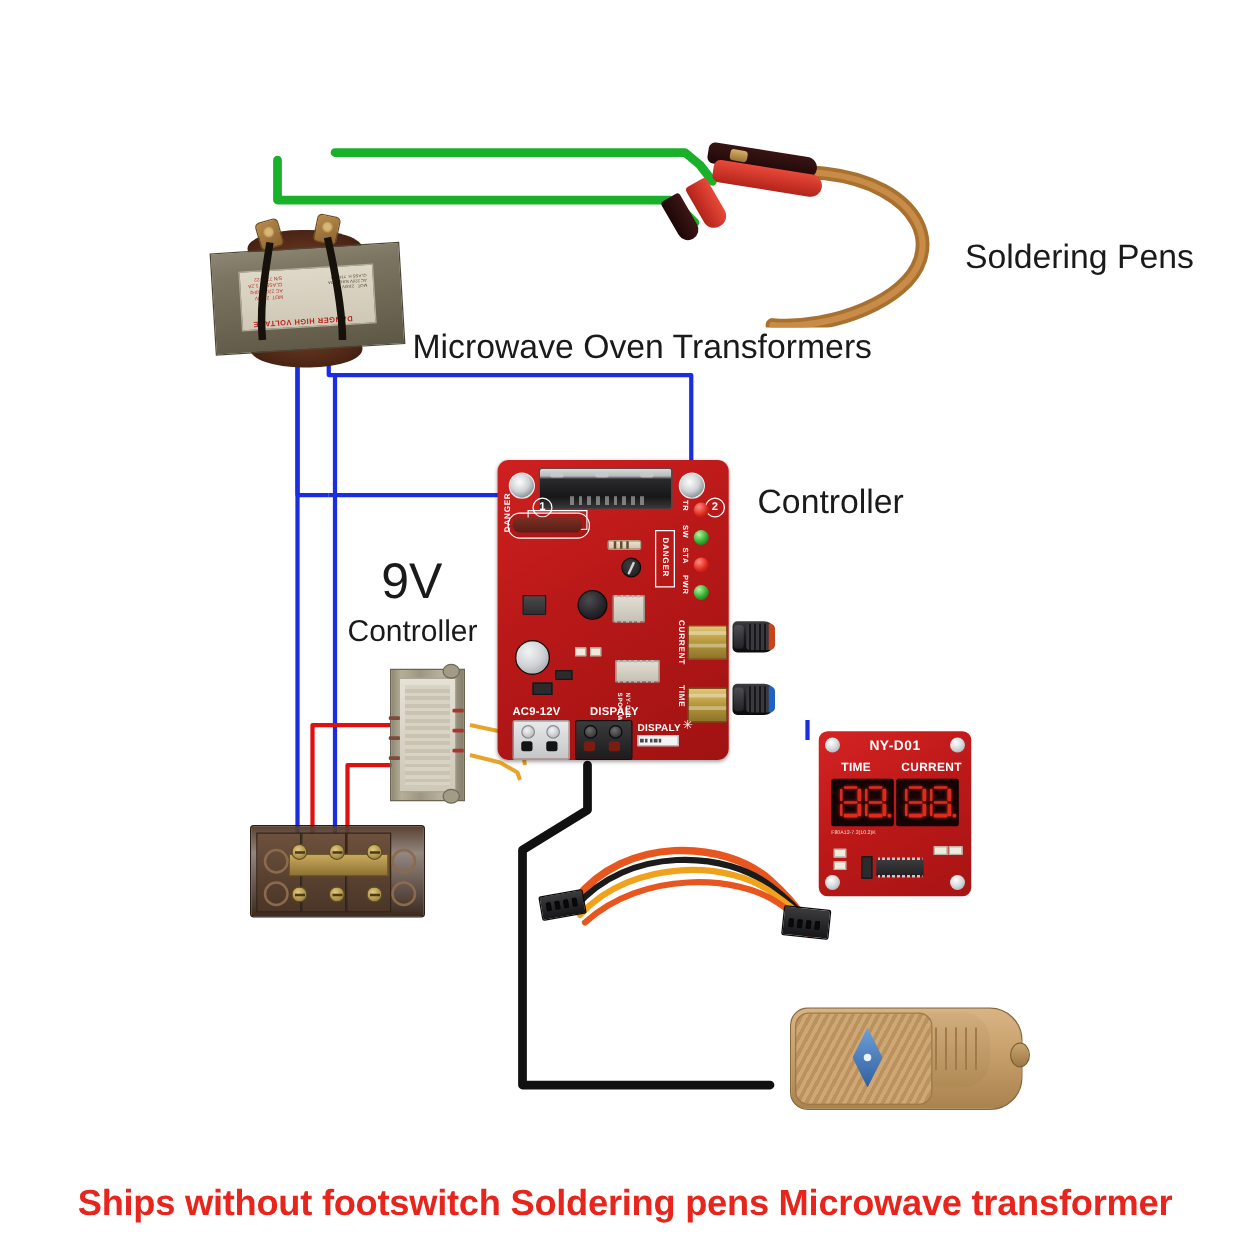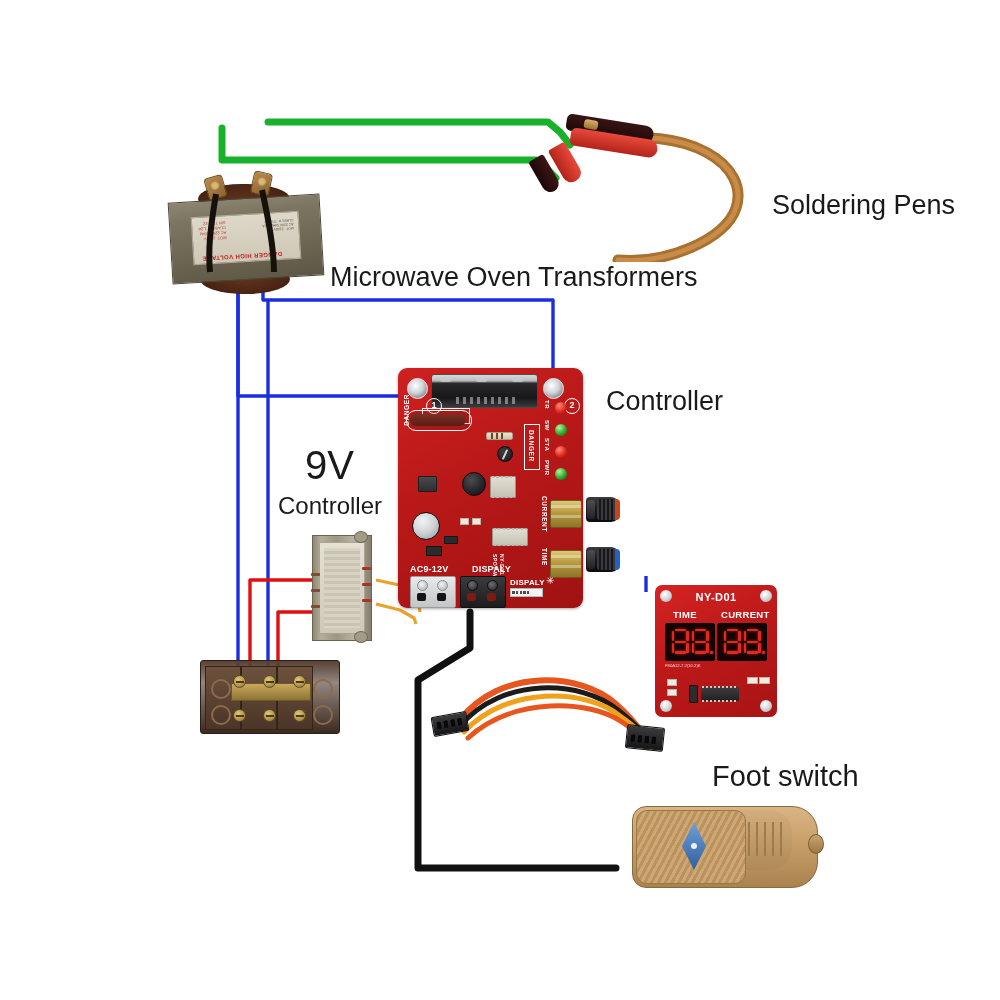--- a/index.html
+++ b/index.html
@@ -521,15 +521,15 @@
 
   <div id="foot">
     <div class="fs-body"></div>
     <div class="fs-rear"></div>
     <div class="fs-vents"></div>
     <div class="fs-pedal" style="left:24px;top:10px;"></div>
     <div class="fs-dia" style="left:70px;top:22px;"></div>
     <div class="fs-hinge"></div>
   </div>
 
-  <div class="lbl" id="lbl-foot">Foot switch</div>
-
+
+  <div class="lbl" id="caption">Ships without footswitch Soldering pens Microwave transformer</div>
 </div>
 
 </body></html>

